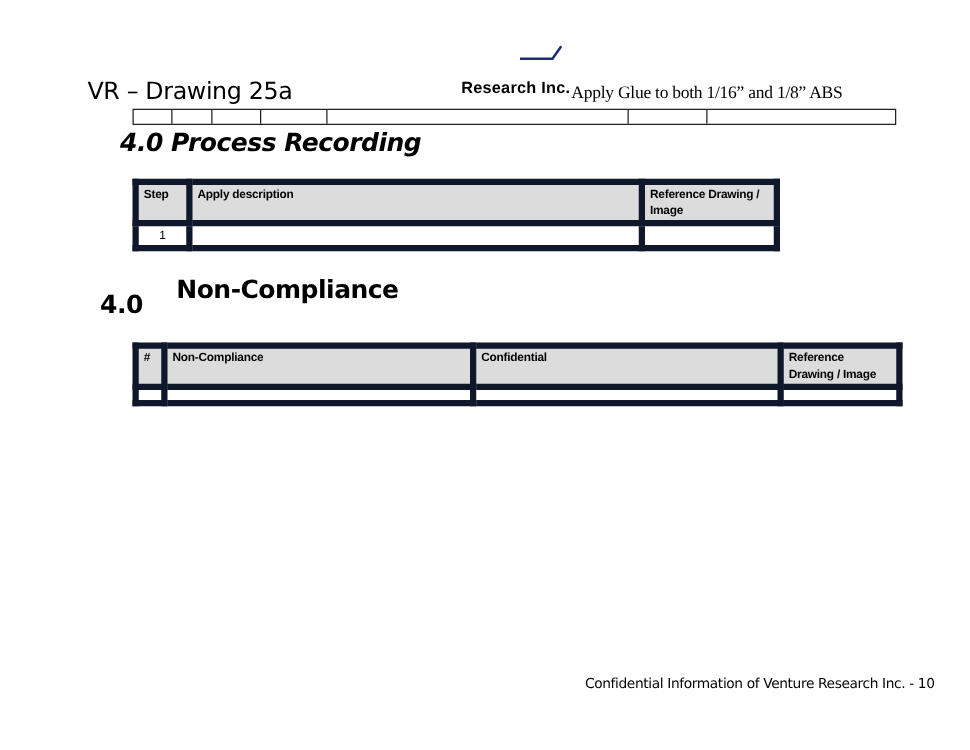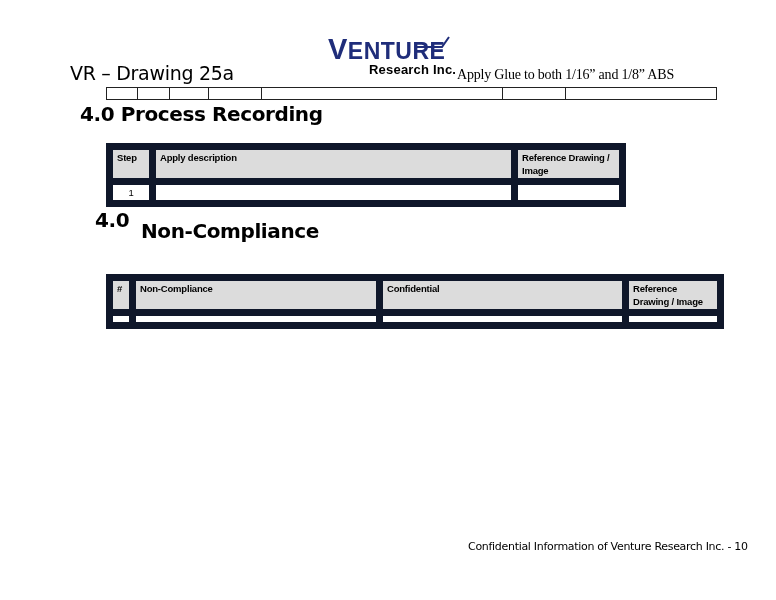--- a/index.html
+++ b/index.html
@@ -30,55 +30,54 @@
     .strip {
       left: 106px; top: 87px; width: 611px; height: 13px; border: 1px solid #222; box-sizing: border-box;
     }
     .strip .div { position: absolute; top: 0; bottom: 0; width: 1px; background: #222; }
     .h1 {
       font-family: "DejaVu Sans", sans-serif; font-weight: bold; font-size: 20px; white-space: nowrap;
       letter-spacing: -0.4px;
     }
     table.t { position: absolute; border-collapse: collapse; table-layout: fixed; }
     table.t td {
-      border: 7px solid #0f172a; font-size: 9.5px; font-weight: bold; padding: 1px 4px; vertical-align: top;
+      border: 5px solid #0f172a; font-size: 9.5px; font-weight: bold; padding: 1px 4px; vertical-align: top;
       line-height: 13px; font-family: "Liberation Sans", sans-serif; letter-spacing: -0.2px;
     }
     table.t tr.head td { background: #dcdcdc; }
     table.t td.num { text-align: center; font-weight: normal; }
     .footer {
       left: 468px; top: 540px; font-size: 11px; white-space: nowrap; font-family: "DejaVu Sans", sans-serif;
       letter-spacing: -0.3px;
     }
   </style>
 </head>
 <body>
 
 <div class="abs hdr-left">VR – Drawing 25a</div>
 
 <div class="abs logo">
-  <div class="logo-top"><span class="big">V</span><span>ENTURE</span></div>
   <svg class="logo-swoosh" width="34" height="14" viewBox="0 0 34 14">
     <path d="M0 12 L26 12 L33 2" stroke="#1f2d7a" stroke-width="2" fill="none"></path>
   </svg>
   <div class="logo-bottom">Research Inc.</div>
 </div>
 
 <div class="abs hdr-right">Apply Glue to both 1/16” and 1/8” ABS</div>
 
 <div class="abs strip">
   <div class="div" style="left:30px"></div>
   <div class="div" style="left:62px"></div>
   <div class="div" style="left:101px"></div>
   <div class="div" style="left:154px"></div>
   <div class="div" style="left:395px"></div>
   <div class="div" style="left:458px"></div>
 </div>
 
-<div class="abs h1" style="left:80px; top:102px;">4.0 Process Recording</div>
+<div class="abs h1" style="left:96px; top:102px;font-style:italic;">4.0 Process Recording</div>
 
 <table class="t" style="left:106px; top:143px; width:513px;">
   <colgroup>
       <col style="width:43px">
       <col style="width:362px">
       <col style="width:108px">
     </colgroup>
   <tbody>
       <tr class="head" style="height:27px">
     <td>Step</td>
@@ -86,21 +85,21 @@
     <td>Reference Drawing / Image</td>
   </tr>
   <tr style="height:14px">
     <td class="num">1</td>
     <td></td>
     <td></td>
   </tr>
 </tbody>
   </table>
 
-<div class="abs h1" style="left:80px; top:208px;margin-left:15px;">4.0</div>
+<div class="abs h1" style="left:80px; top:231px;">4.0</div>
 <div class="abs h1" style="left:141px; top:219px;">Non-Compliance</div>
 
 <table class="t" style="left:106px; top:274px; width:611px;">
   <colgroup>
       <col style="width:23px">
       <col style="width:247px">
       <col style="width:246px">
       <col style="width:95px">
     </colgroup>
   <tbody>

